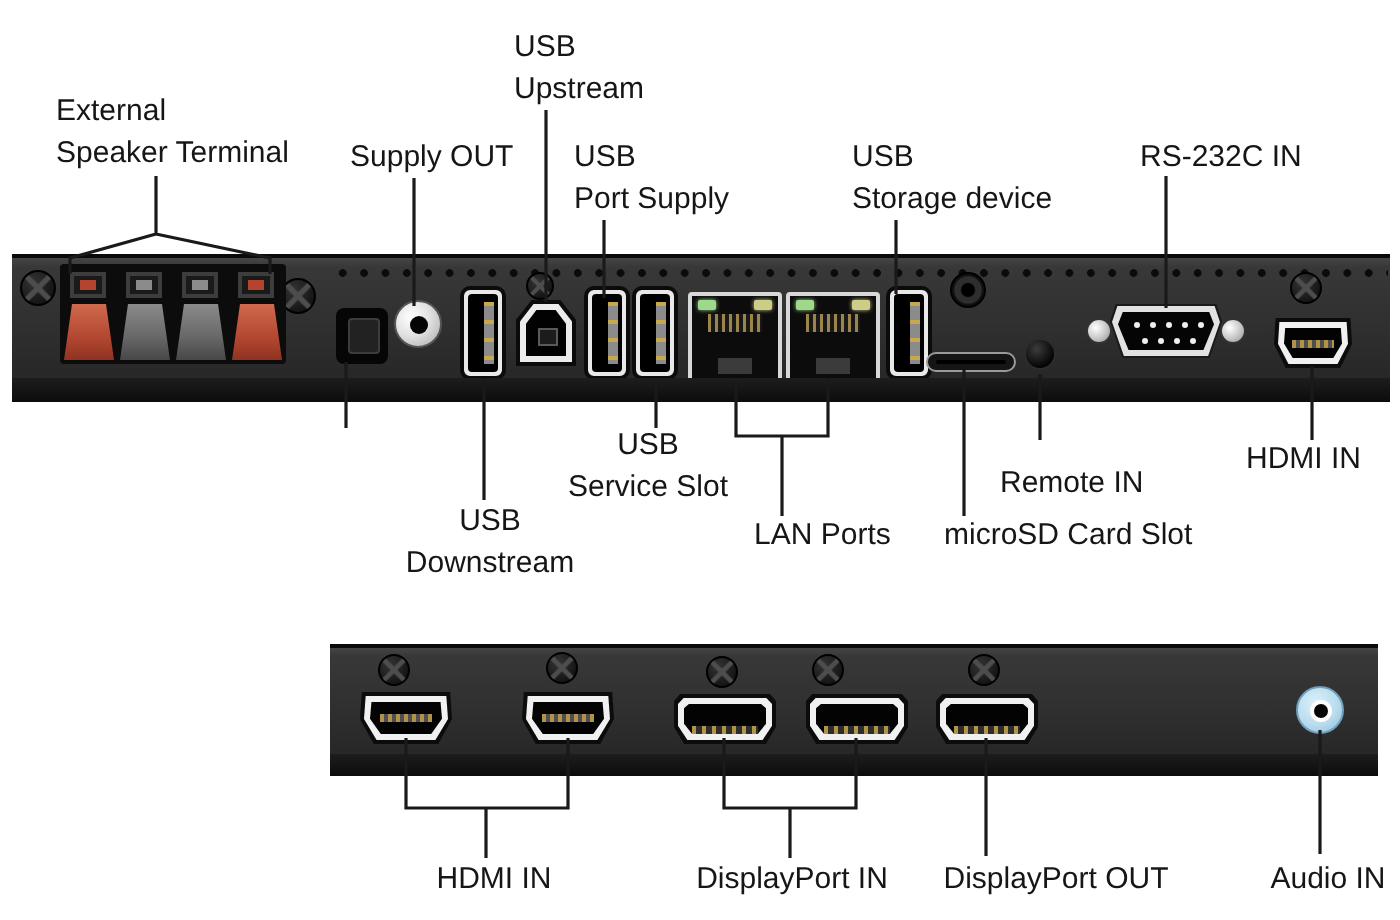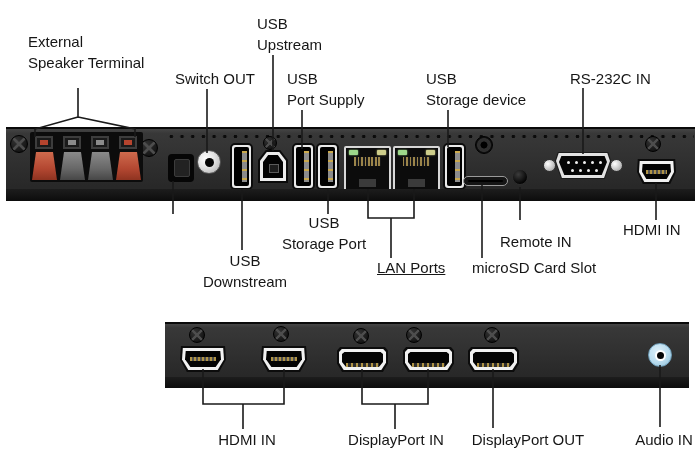--- a/index.html
+++ b/index.html
@@ -279,48 +279,48 @@
         <i class="l3"></i>
         <i class="tng"></i>
     </div>
     <div class="jack audio-in" style="left:483px;top:19px;">
         <i></i>
       </div>
 
     <div class="strip"></div>
   </div>
 
-  <div class="lbl" style="left:28px;top:31px;">
+  <div class="lbl" style="left:28px;top:45px;">
     <div>External</div>
     <div>Speaker Terminal</div>
   </div>
-  <div class="lbl" style="left:175px;top:68px;">Switch OUT</div>
+  <div class="lbl" style="left:175px;top:68px;">Supply OUT</div>
   <div class="lbl" style="left:257px;top:13px;">
     <div>USB</div>
     <div>Upstream</div>
   </div>
   <div class="lbl" style="left:287px;top:68px;">
     <div>USB</div>
     <div>Port Supply</div>
   </div>
   <div class="lbl" style="left:426px;top:68px;">
     <div>USB</div>
     <div>Storage device</div>
   </div>
   <div class="lbl" style="left:570px;top:68px;">RS-232C IN</div>
 
   <div class="lbl center" style="left:197px;top:250px;width:96px;">
     <div>USB</div>
     <div>Downstream</div>
   </div>
   <div class="lbl center" style="left:279px;top:212px;width:90px;">
     <div>USB</div>
-    <div>Storage Port</div>
-  </div>
-  <div class="lbl" style="left:377px;top:257px;text-decoration:underline;">LAN Ports</div>
+    <div>Service Slot</div>
+  </div>
+  <div class="lbl" style="left:377px;top:257px;">LAN Ports</div>
   <div class="lbl" style="left:472px;top:257px;">microSD Card Slot</div>
   <div class="lbl" style="left:500px;top:231px;">Remote IN</div>
   <div class="lbl" style="left:623px;top:219px;">HDMI IN</div>
 
   <div class="lbl center" style="left:200px;top:429px;width:94px;">HDMI IN</div>
   <div class="lbl center" style="left:340px;top:429px;width:112px;">DisplayPort IN</div>
   <div class="lbl center" style="left:466px;top:429px;width:124px;">DisplayPort OUT</div>
   <div class="lbl center" style="left:618px;top:429px;width:92px;">Audio IN</div>
 
 </div>

